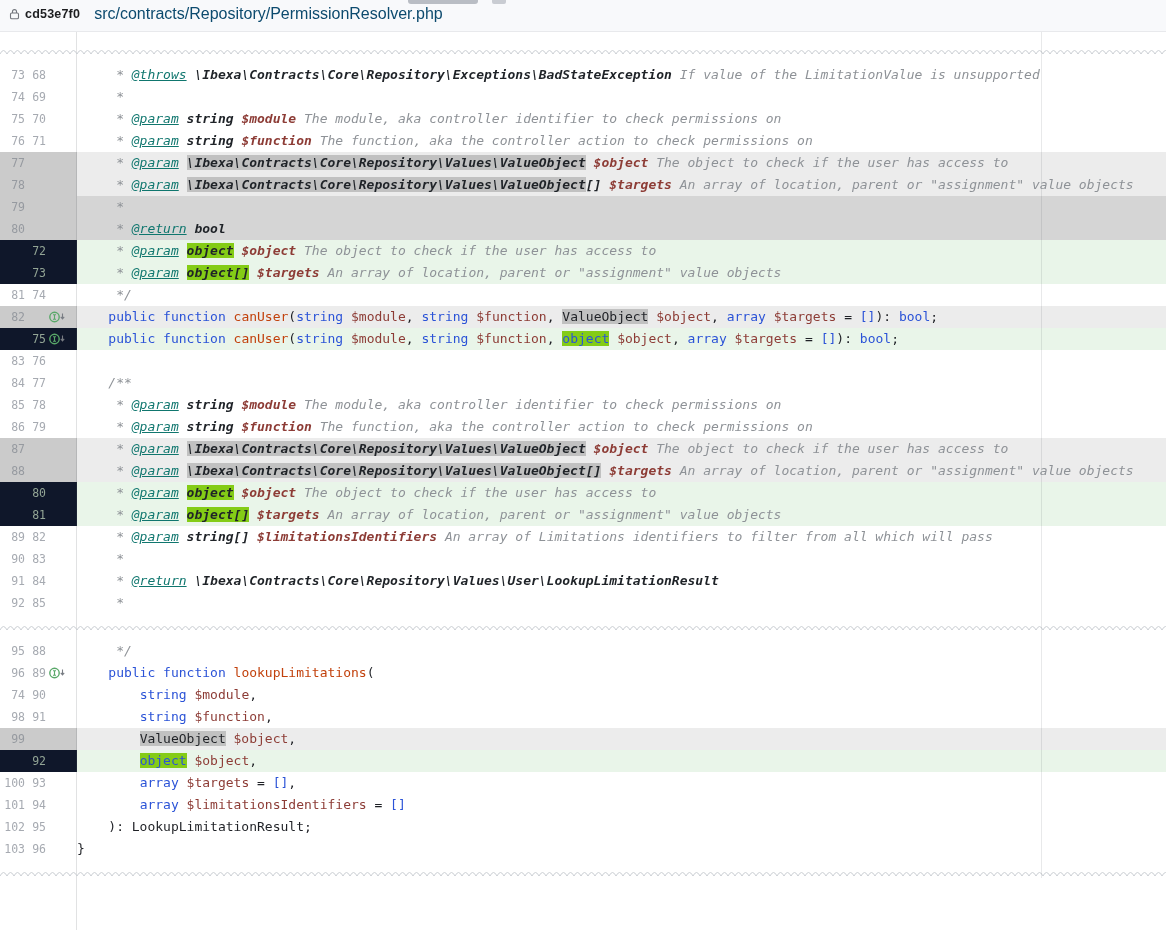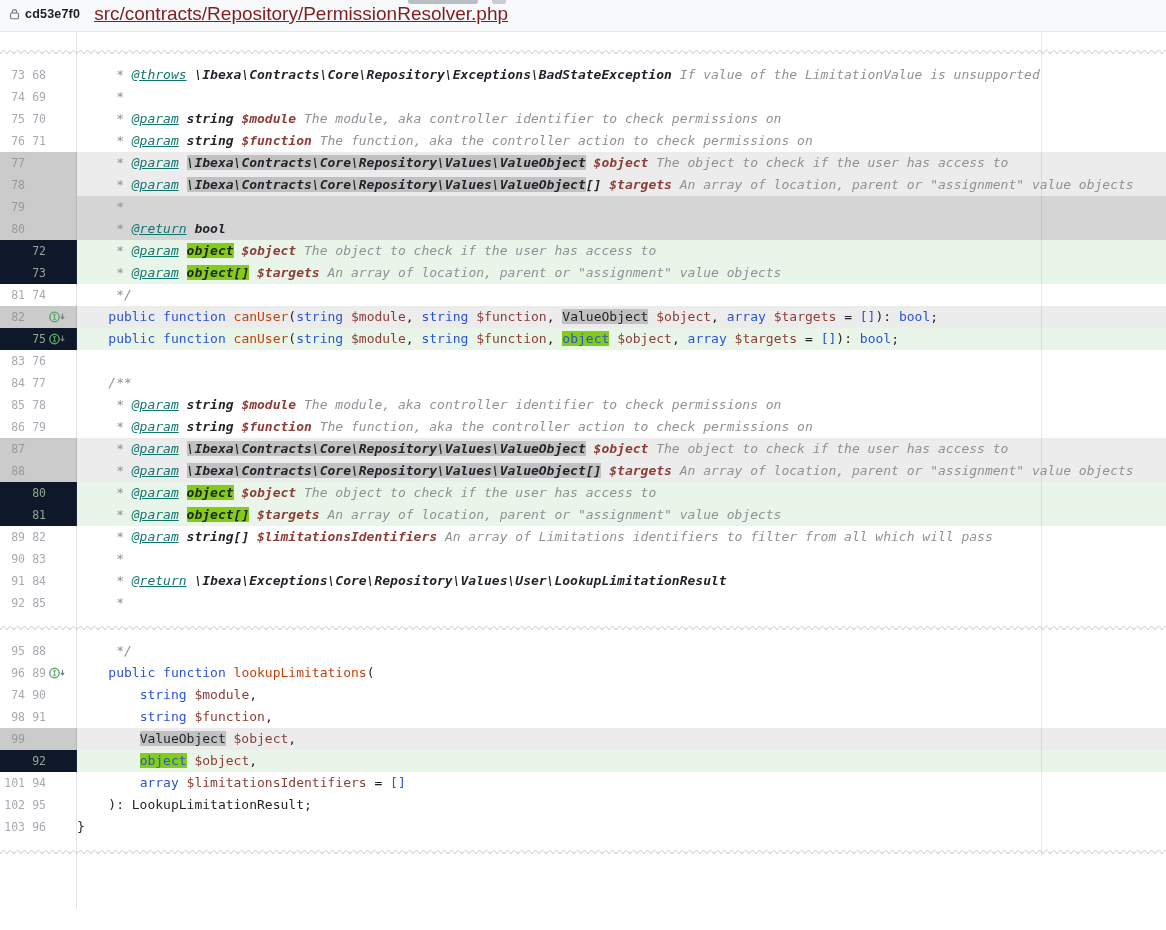--- a/index.html
+++ b/index.html
@@ -12,21 +12,21 @@
                background:#b9bdc4; border-radius:0 0 3px 3px; z-index:5; }
   .top-btn   { position:absolute; top:0; left:492px; width:14px; height:4px;
                background:#c9ccd2; border-radius:0 0 2px 2px; z-index:5; }
 
   
   .hdr { height:32px; background:#f8f9fb; border-bottom:1px solid #e8e9ec;
          padding:4px 0 0 9px; }
   .hdr-row { height:19px; display:flex; align-items:center; }
   .lock { display:inline-flex; width:11px; margin-right:5px; flex:none; }
   .hash { font-size:12.5px; font-weight:bold; color:#1d1e20; letter-spacing:.2px; }
-  .fpath { font-size:19px; color:#7f1d1d; margin-left:14px;text-decoration:underline; }
+  .fpath { font-size:16px; color:#0c4a6e; margin-left:14px; }
 
   
   .editor { position:relative; width:1166px; }
   .margin-guide { position:absolute; top:0; bottom:53px; left:1041px; width:1px;
                   background:rgba(80,85,95,.13); z-index:3; pointer-events:none; }
 
   .row { display:flex; height:22px; overflow:hidden; }
   .gut { width:77px; flex:none; display:flex; align-items:center;
          border-right:1px solid rgba(90,95,100,.18);
          font-family:"DejaVu Sans Mono", monospace;
@@ -294,21 +294,21 @@
             <span class="gi"></span>
           </div>
           <div class="code"><span class="c-doc">     *</span></div>
         </div>
         <div class="row ctx">
           <div class="gut">
             <span class="no">91</span>
             <span class="nn">84</span>
             <span class="gi"></span>
           </div>
-          <div class="code"><span class="c-doc">     * </span><span class="c-tag">@return</span><span class="c-typ"> \Ibexa\Exceptions\Core\Repository\Values\User\LookupLimitationResult</span></div>
+          <div class="code"><span class="c-doc">     * </span><span class="c-tag">@return</span><span class="c-typ"> \Ibexa\Contracts\Core\Repository\Values\User\LookupLimitationResult</span></div>
         </div>
         <div class="row ctx">
           <div class="gut">
             <span class="no">92</span>
             <span class="nn">85</span>
             <span class="gi"></span>
           </div>
           <div class="code"><span class="c-doc">     *</span></div>
         </div>
         <div class="waveband" style="height: 26px;">
@@ -368,20 +368,28 @@
         <div class="row add">
           <div class="gut">
             <span class="no"></span>
             <span class="nn">92</span>
             <span class="gi"></span>
           </div>
           <div class="code"><span class="c-pl">        </span><span class="c-kw hl-a">object</span><span class="c-pl"> </span><span class="c-var">$object</span><span class="c-pl">,</span></div>
         </div>
         <div class="row ctx">
           <div class="gut">
+            <span class="no">100</span>
+            <span class="nn">93</span>
+            <span class="gi"></span>
+          </div>
+          <div class="code"><span class="c-pl">        </span><span class="c-kw">array</span><span class="c-pl"> </span><span class="c-var">$targets</span><span class="c-pl"> = </span><span class="c-kw">[]</span><span class="c-pl">,</span></div>
+        </div>
+        <div class="row ctx">
+          <div class="gut">
             <span class="no">101</span>
             <span class="nn">94</span>
             <span class="gi"></span>
           </div>
           <div class="code"><span class="c-pl">        </span><span class="c-kw">array</span><span class="c-pl"> </span><span class="c-var">$limitationsIdentifiers</span><span class="c-pl"> = </span><span class="c-kw">[]</span></div>
         </div>
         <div class="row ctx">
           <div class="gut">
             <span class="no">102</span>
             <span class="nn">95</span>

